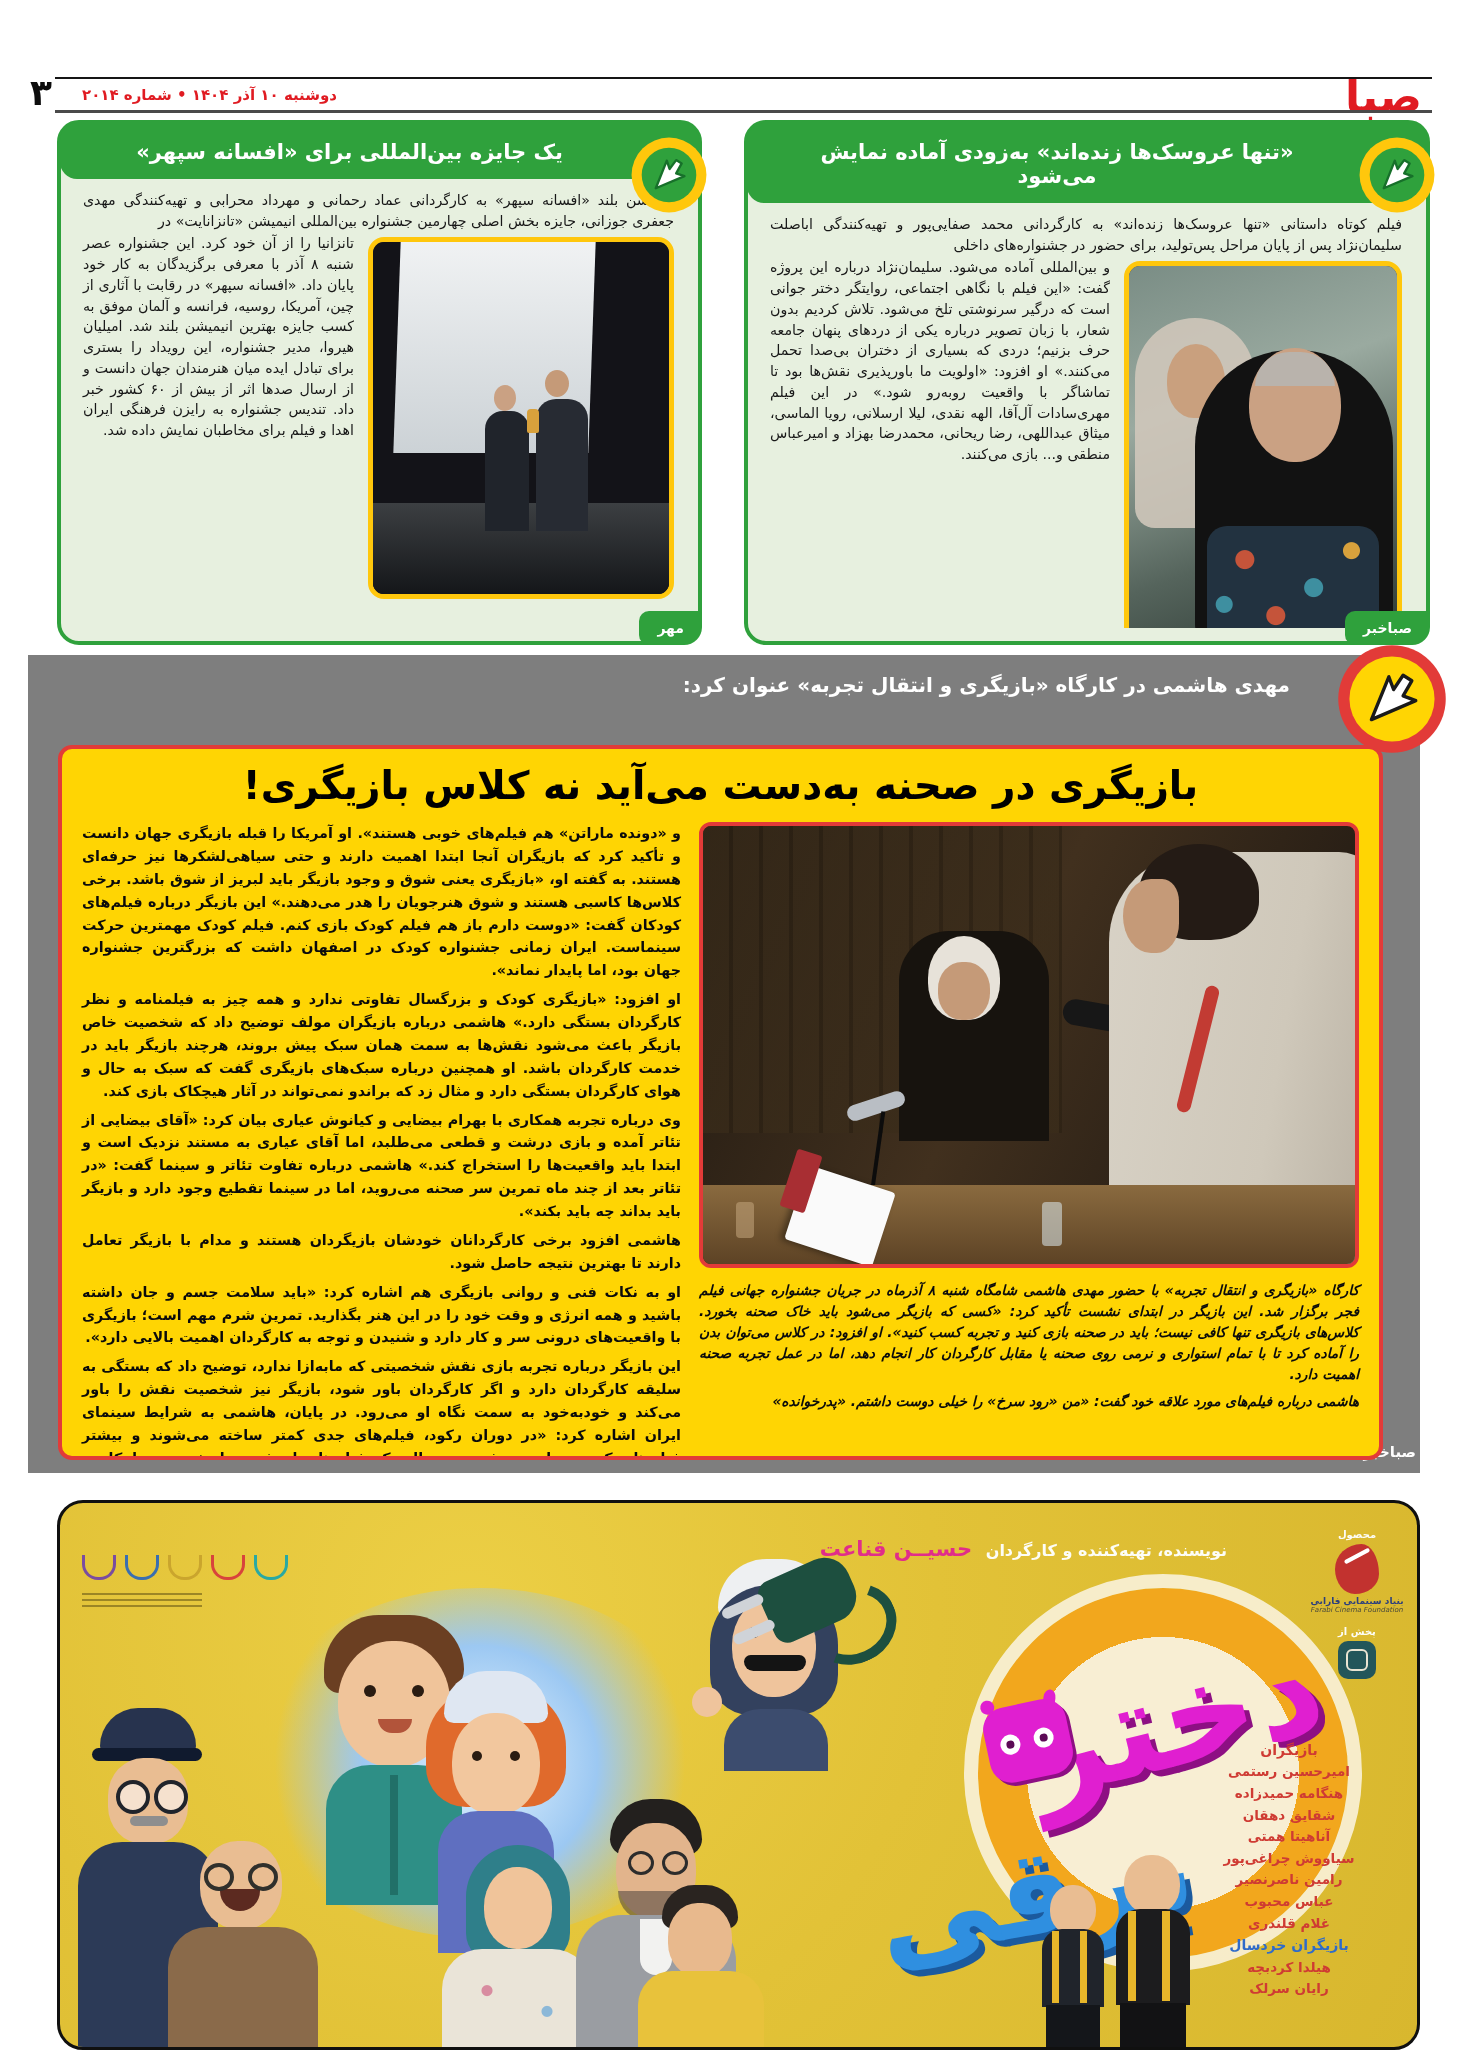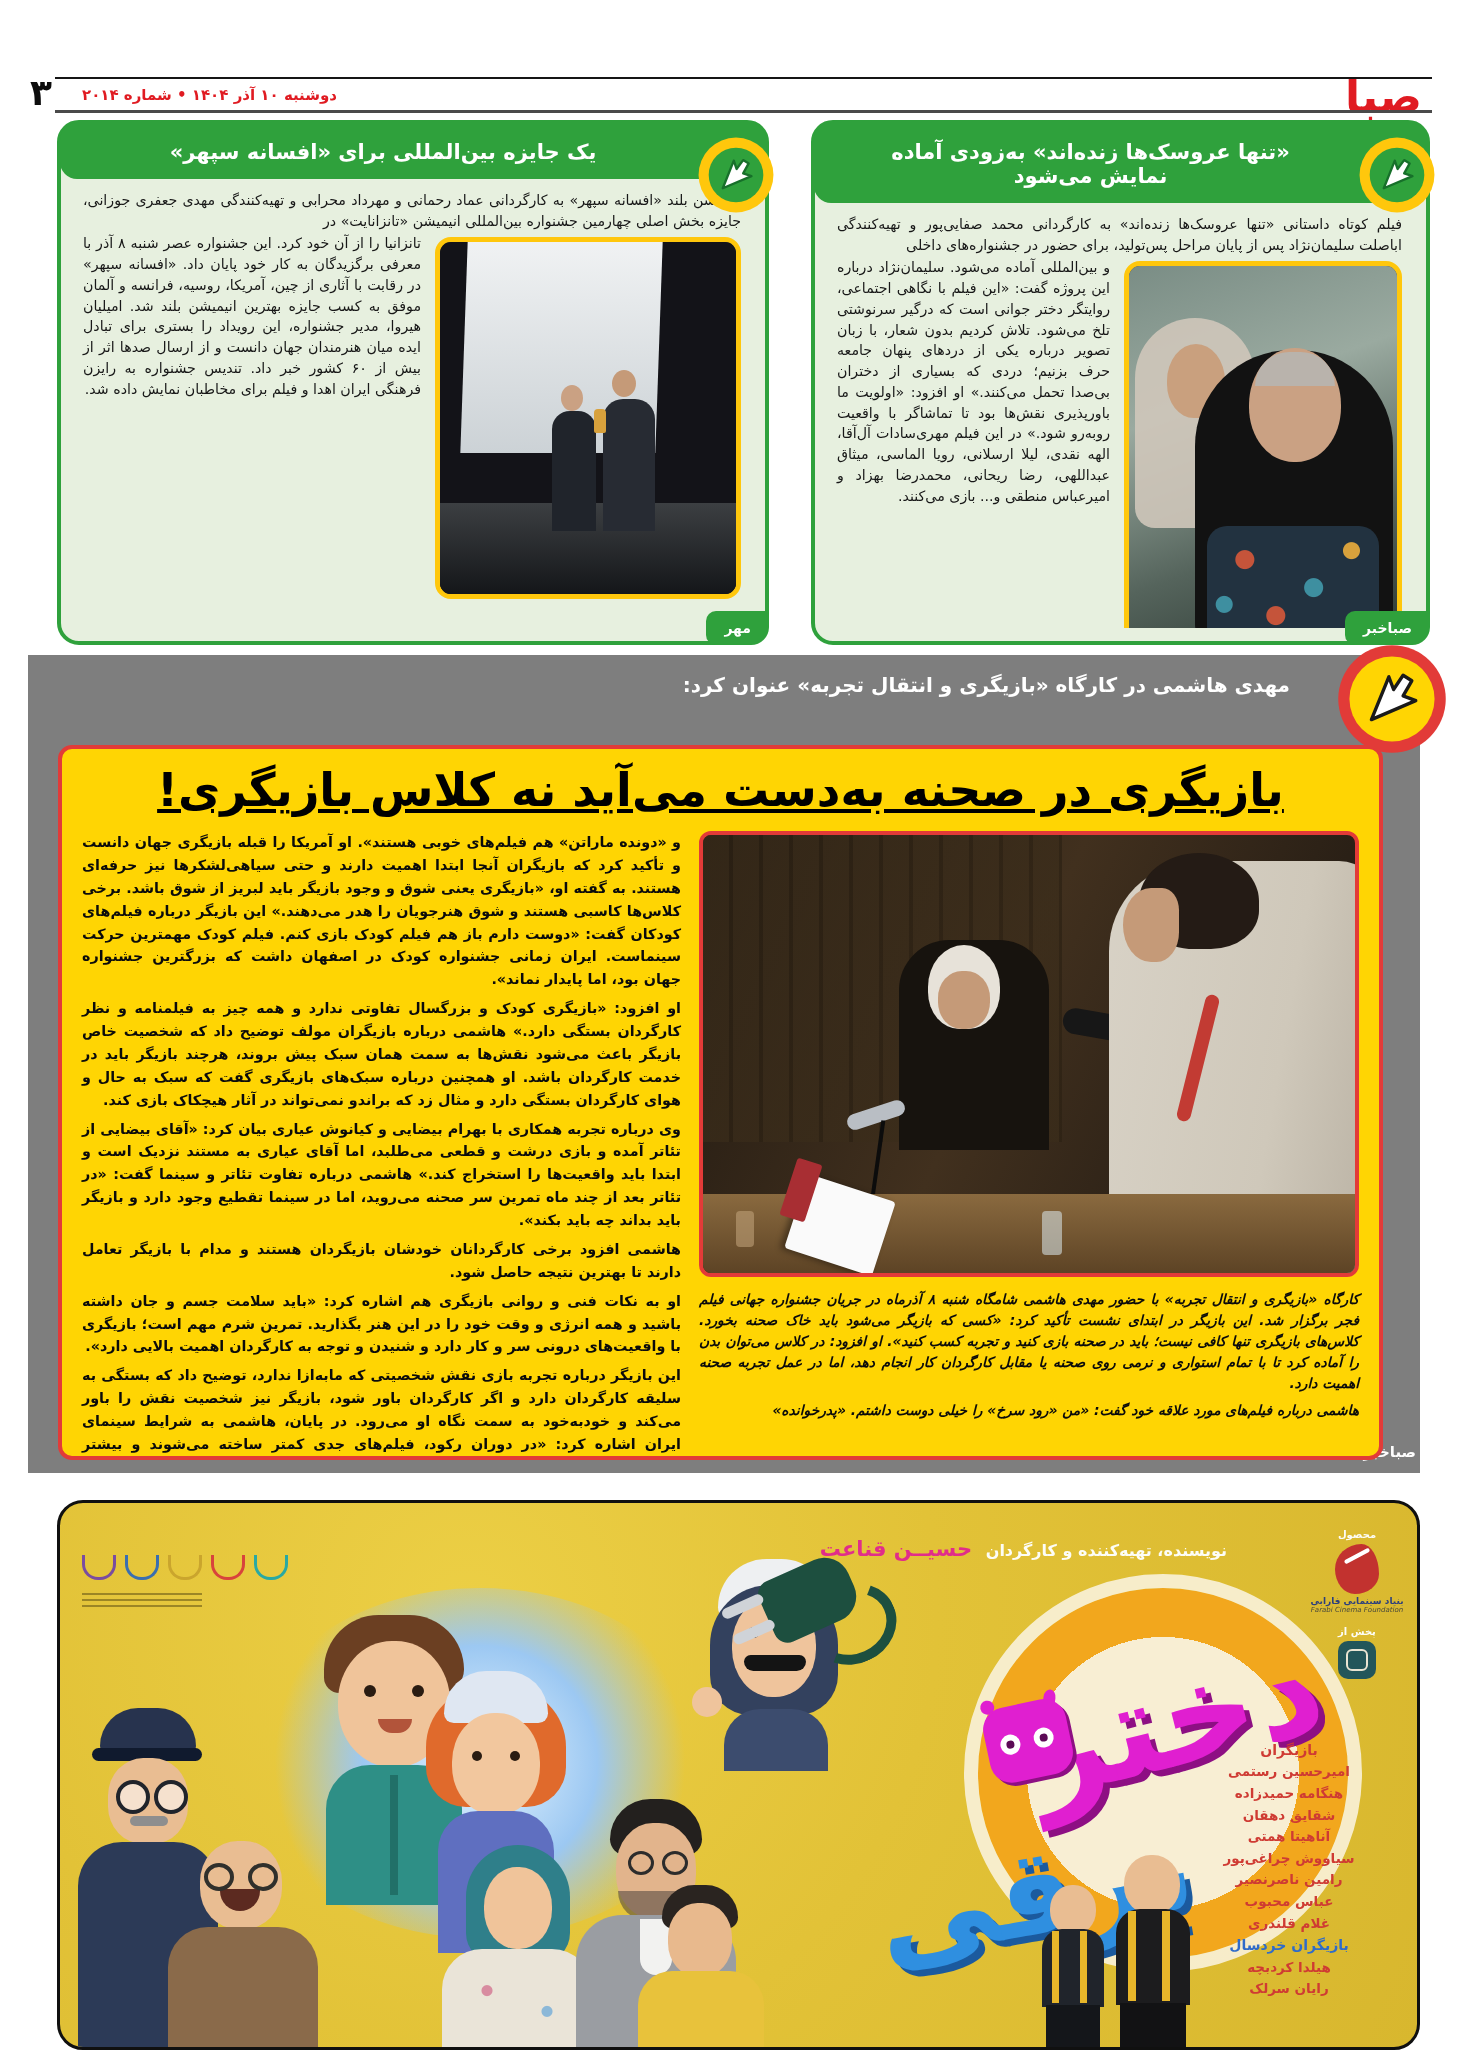--- a/index.html
+++ b/index.html
@@ -13,21 +13,21 @@
   .hdr-rule-bot{position:absolute;left:55px;right:45px;top:110px;height:3px;background:#4a4a4a;}
   .hdr{position:absolute;top:80px;left:30px;right:45px;height:30px;}
   .hdr-logo{position:absolute;right:10px;top:-16px;color:#e01b22;font-size:44px;font-weight:bold;line-height:1;letter-spacing:-2px;margin-top:11px;}
   .hdr-section{position:absolute;left:0;right:0;top:2px;text-align:center;font-size:21px;font-weight:bold;color:#0d0d0d;}
   .hdr-date{position:absolute;left:52px;top:6px;color:#e01b22;font-size:15px;font-weight:bold;}
   .hdr-page{position:absolute;left:0;top:-8px;color:#0d0d0d;font-size:36px;font-weight:bold;}
 
   
   .cards{position:absolute;top:120px;right:47px;left:57px;height:525px;display:flex;gap:42px;}
   .card{position:relative;background:#e7f0df;border:4px solid #2fa13c;border-radius:22px;box-sizing:border-box;}
-  .card-r{width:619px;}
+  .card-r{width:686px;}
   .card-l{flex:1;}
   .card-head{
     background:#2fa13c;margin:-1px;border-radius:17px;
     padding:17px 100px 15px 40px;color:#fff;font-size:21px;font-weight:bold;text-align:center;
   }
   .badge{position:absolute;top:12px;right:-10px;width:78px;height:78px;z-index:4;}
   .card-body{
     padding:12px 24px 16px 22px;font-size:14.2px;line-height:1.46;color:#171717;
     text-align:justify;overflow:hidden;height:398px;
   }
@@ -53,21 +53,21 @@
     color:#fff;font-size:20px;font-weight:bold;
   }
   .main-badge{position:absolute;top:-12px;right:-28px;width:112px;height:112px;z-index:5;}
   .main-credit{position:absolute;right:4px;bottom:12px;color:#fdfdfd;font-size:15px;font-weight:bold;}
   .main-yellow{
     position:absolute;top:90px;right:37px;left:30px;height:715px;box-sizing:border-box;
     background:#ffd503;border:4px solid #e23b38;border-radius:14px;overflow:hidden;
     padding:8px 20px 10px 20px;
   }
   .main-headline{
-    text-align:center;font-size:46px;font-weight:bold;color:#000;margin:6px 0 14px 0;letter-spacing:-0.5px;text-decoration:underline;
+    text-align:center;font-size:39px;font-weight:bold;color:#000;margin:6px 0 14px 0;letter-spacing:-0.5px;
   }
   .main-cols{display:flex;gap:18px;}
   .col-media{width:660px;flex:0 0 660px;}
   .col-text{
     flex:1;font-size:14.3px;font-weight:bold;line-height:1.6;color:#0b0b0b;text-align:justify;
   }
   .col-text p{margin:0 0 6px 0;}
   .main-photo{
     width:652px;height:438px;border:4px solid #e23b38;border-radius:12px;position:relative;overflow:hidden;
     background:linear-gradient(115deg,#221a12 0%,#41301e 45%,#191410 100%);

